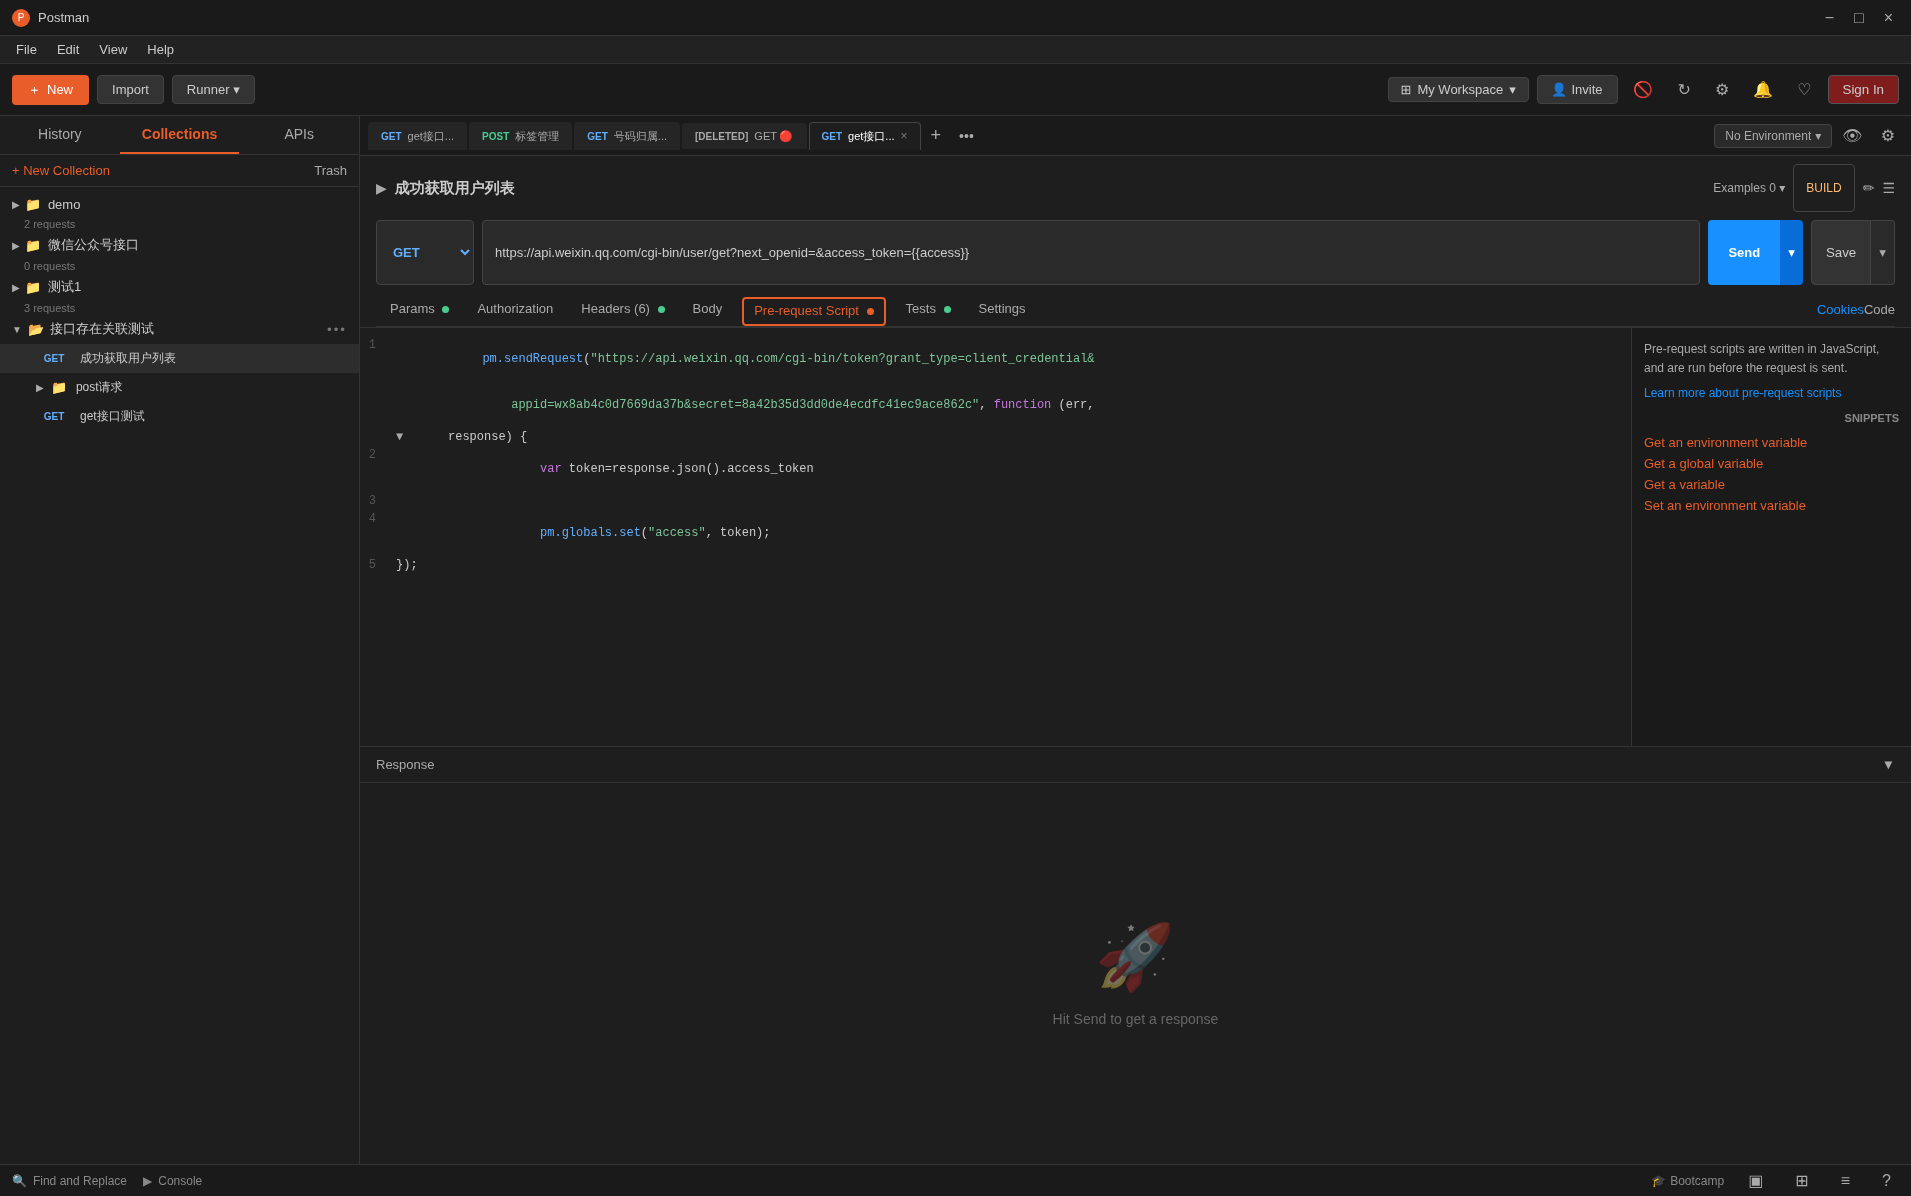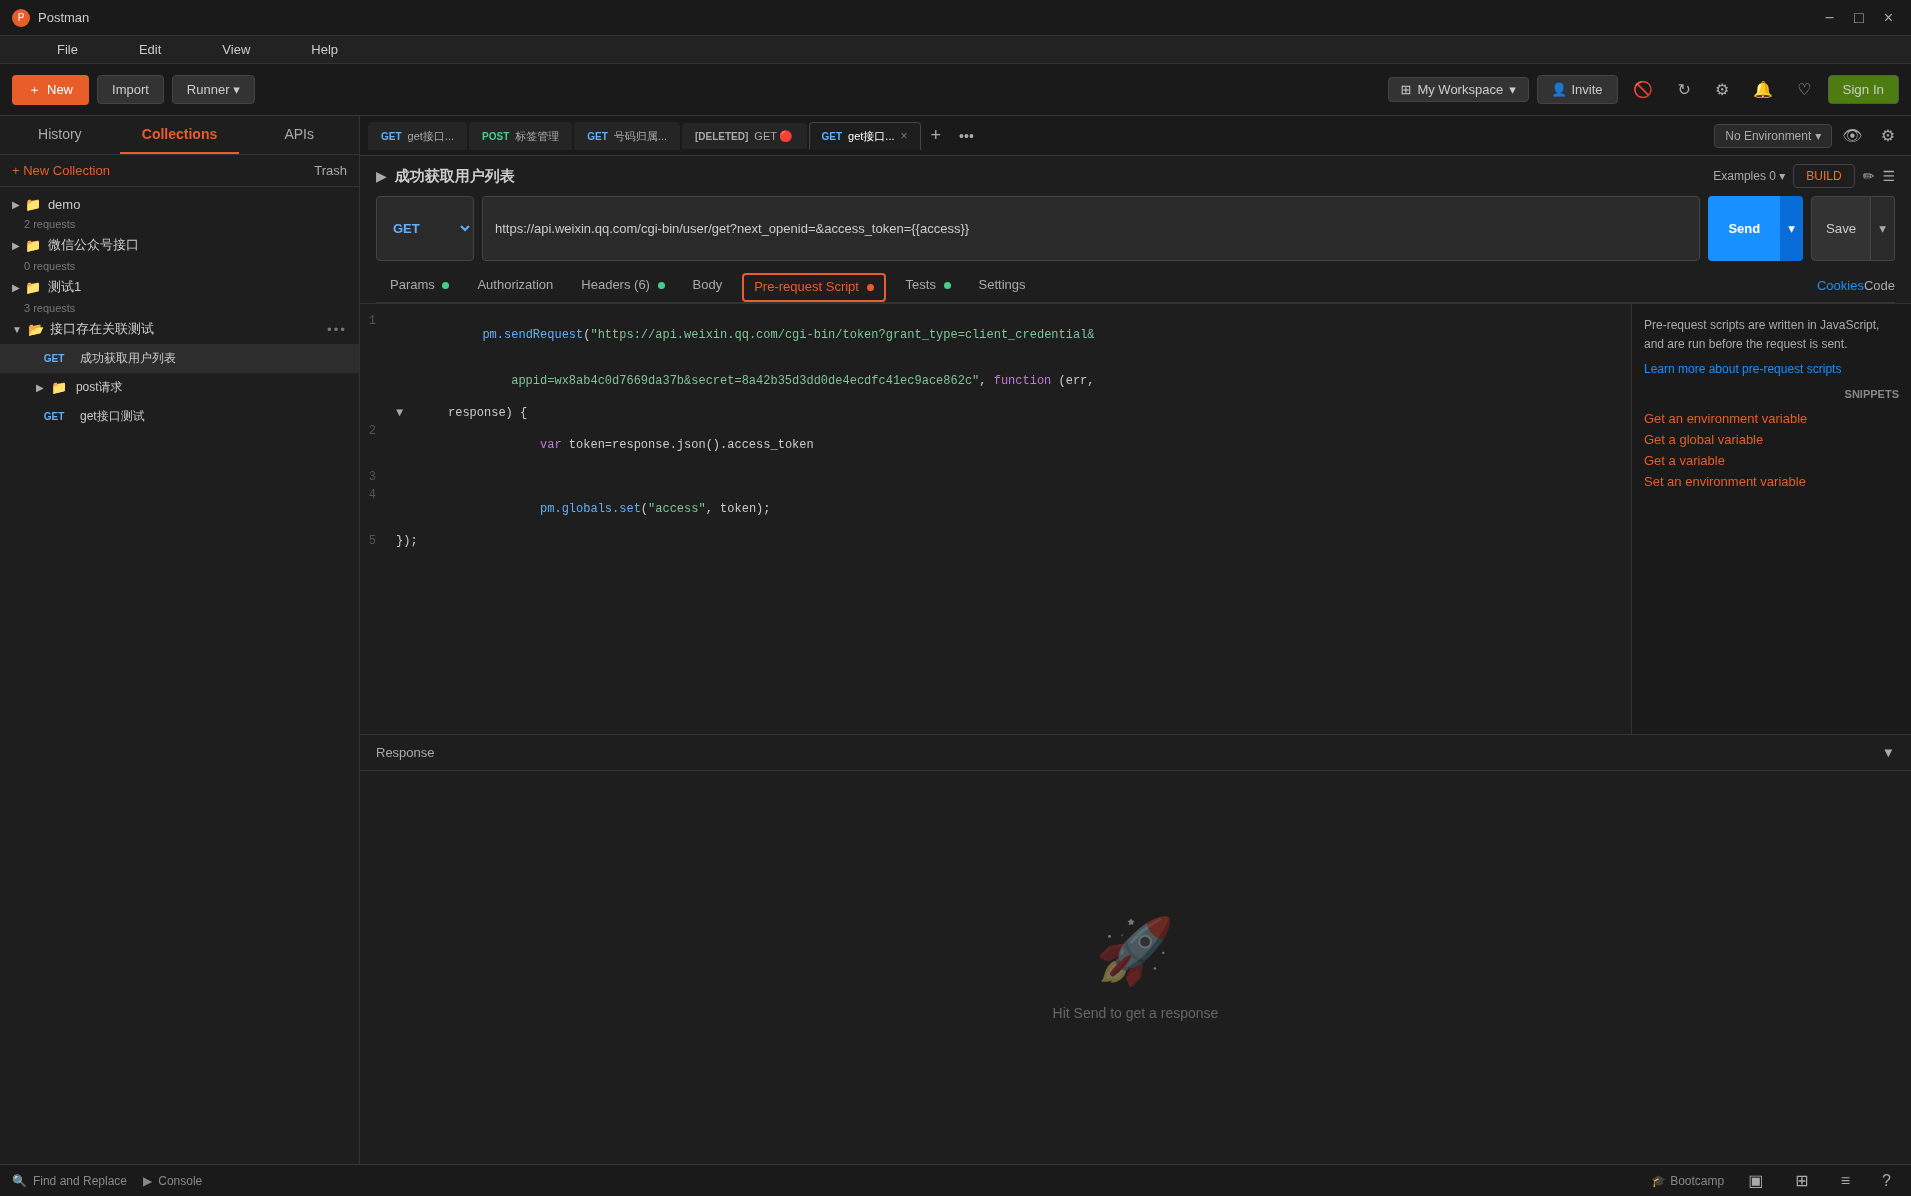--- a/index.html
+++ b/index.html
@@ -15,21 +15,21 @@
     .title-bar-icon { width: 18px; height: 18px; background: #e85d2a; border-radius: 50%; display: flex; align-items: center; justify-content: center; font-size: 10px; color: white; }
     .title-bar-title { color: #ccc; font-size: 13px; }
     .title-bar-controls { display: flex; gap: 8px; }
     .title-bar-btn { background: none; border: none; color: #aaa; cursor: pointer; font-size: 16px; padding: 2px 6px; }
 
     
     .menu-bar {
       display: flex; align-items: center; background: #222; height: 28px; padding: 0 8px;
       border-bottom: 1px solid #333; gap: 4px;
     }
-    .menu-item { color: #ccc; font-size: 13px; padding: 2px 8px; cursor: pointer; border-radius: 3px; margin-left: 41px; }
+    .menu-item { color: #ccc; font-size: 13px; padding: 2px 8px; cursor: pointer; border-radius: 3px; }
 
     
     .toolbar {
       display: flex; align-items: center; background: #1a1a1a; height: 52px; padding: 0 12px;
       border-bottom: 1px solid #333; gap: 8px;
     }
     .btn-new {
       background: #e85d2a; color: white; border: none; border-radius: 4px;
       padding: 6px 16px; cursor: pointer; font-size: 13px; display: flex; align-items: center; gap: 6px;
     }
@@ -37,21 +37,21 @@
       background: #333; color: #ccc; border: 1px solid #444; border-radius: 4px;
       padding: 6px 14px; cursor: pointer; font-size: 13px;
     }
     .workspace-selector {
       display: flex; align-items: center; gap: 6px; background: #333; border: 1px solid #444;
       border-radius: 4px; padding: 4px 12px; cursor: pointer; color: #ccc;
     }
     .toolbar-spacer { flex: 1; }
     .toolbar-right { display: flex; align-items: center; gap: 8px; }
     .toolbar-icon-btn { background: none; border: none; color: #aaa; cursor: pointer; font-size: 16px; padding: 4px 8px; }
-    .btn-signin { background: #4d7c0f; color: #ccc; border: 1px solid #555; border-radius: 4px; padding: 6px 14px; cursor: pointer; text-align: center; }
+    .btn-signin { background: #7f1d1d; color: #ccc; border: 1px solid #555; border-radius: 4px; padding: 6px 14px; cursor: pointer; text-align: center; }
 
     
     .main-layout { display: flex; height: calc(1196px - 36px - 28px - 52px - 32px); }
 
     
     .sidebar {
       width: 360px; background: #1e1e1e; border-right: 1px solid #333;
       display: flex; flex-direction: column;
     }
     .sidebar-search { padding: 8px 12px; border-bottom: 1px solid #333; }
@@ -115,21 +115,21 @@
     .env-selector {
       display: flex; align-items: center; gap: 4px; background: #2a2a2a;
       border: 1px solid #444; border-radius: 4px; padding: 4px 10px; cursor: pointer; color: #aaa; font-size: 12px;
     }
 
     
     .request-area { padding: 8px 16px 0; border-bottom: 1px solid #333; }
     .request-title-bar { display: flex; align-items: center; gap: 8px; margin-bottom: 8px; }
     .request-title { color: #ccc; font-size: 15px; font-weight: 600; }
     .examples-btn { color: #aaa; font-size: 12px; background: none; border: none; cursor: pointer; }
-    .build-btn { background: none; border: 1px solid #444; color: #f97316; border-radius: 4px; padding: 4px 12px; cursor: pointer; font-size: 12px; }
+    .build-btn { background: none; border: 1px solid #444; color: #fdba74; border-radius: 4px; padding: 16px 12px; cursor: pointer; font-size: 12px; }
     .edit-btn { background: none; border: none; color: #aaa; cursor: pointer; font-size: 14px; }
 
     .url-bar { display: flex; gap: 8px; margin-bottom: 8px; }
     .method-selector {
       background: #2a2a2a; border: 1px solid #444; border-radius: 4px;
       color: #61affe; font-weight: 700; font-size: 13px; padding: 6px 12px;
       cursor: pointer; min-width: 80px;
     }
     .url-input {
       flex: 1; background: #2a2a2a; border: 1px solid #444; border-radius: 4px;

